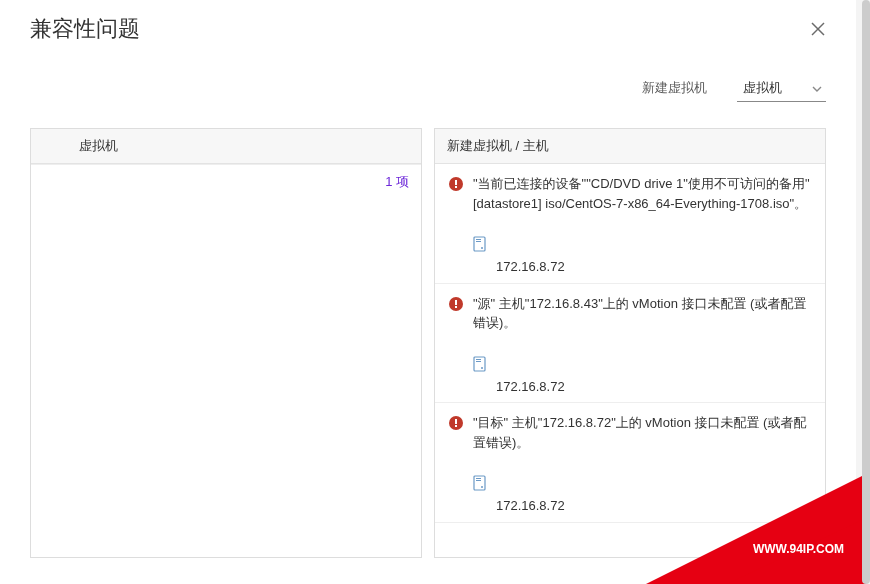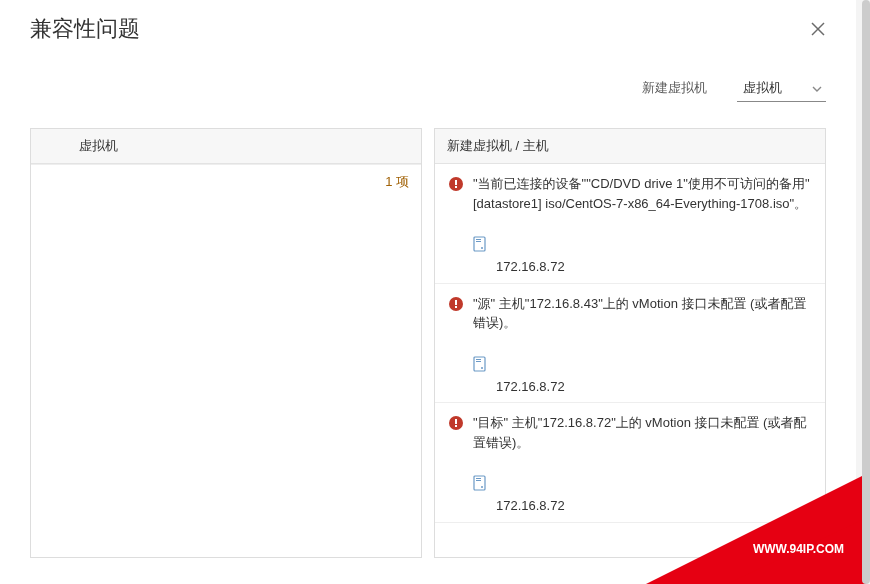--- a/index.html
+++ b/index.html
@@ -43,21 +43,21 @@
   .issue:last-child{border-bottom:none;}
   .err-icon{flex:0 0 14px; width:14px;height:14px;border-radius:50%;background:#c0392b;position:relative;margin-top:3px;}
   .err-icon::before{content:"";position:absolute;left:6px;top:3px;width:2px;height:5px;background:#fff;}
   .err-icon::after{content:"";position:absolute;left:6px;top:9px;width:2px;height:2px;background:#fff;}
   .issue-body{flex:1; color:#333; line-height:1.5;}
   .issue-msg{margin-bottom:4px;}
   .host-line{display:flex;align-items:center;gap:10px;margin-top:4px;}
   .host-icon svg{width:13px;height:16px;}
   .host-ip{color:#333;margin-top:40px;}
 
-  .panel-footer{border-top:1px solid #eee;padding:8px 12px;text-align:right;color:#a16207;background:#fff;}
+  .panel-footer{border-top:1px solid #eee;padding:8px 12px;text-align:right;color:#6d28d9;background:#fff;}
 
   .watermark{position:absolute;right:-10px;bottom:-10px;width:260px;height:160px;pointer-events:none;}
   .watermark .tri{position:absolute;right:0;bottom:0;width:0;height:0;border-left:240px solid transparent;border-bottom:120px solid #e60012;}
   .watermark .tri2{position:absolute;right:0;bottom:0;width:0;height:0;border-left:160px solid transparent;border-bottom:76px solid #e60012;}
   .watermark .t1{position:absolute;right:22px;bottom:38px;color:#fff;font-weight:bold;font-size:12px;transform:rotate(0deg);}
   .watermark .t2{position:absolute;right:20px;bottom:12px;color:#fff;font-weight:bold;font-size:20px;letter-spacing:1px;}
 </style>
 </head>
 <body>
 

